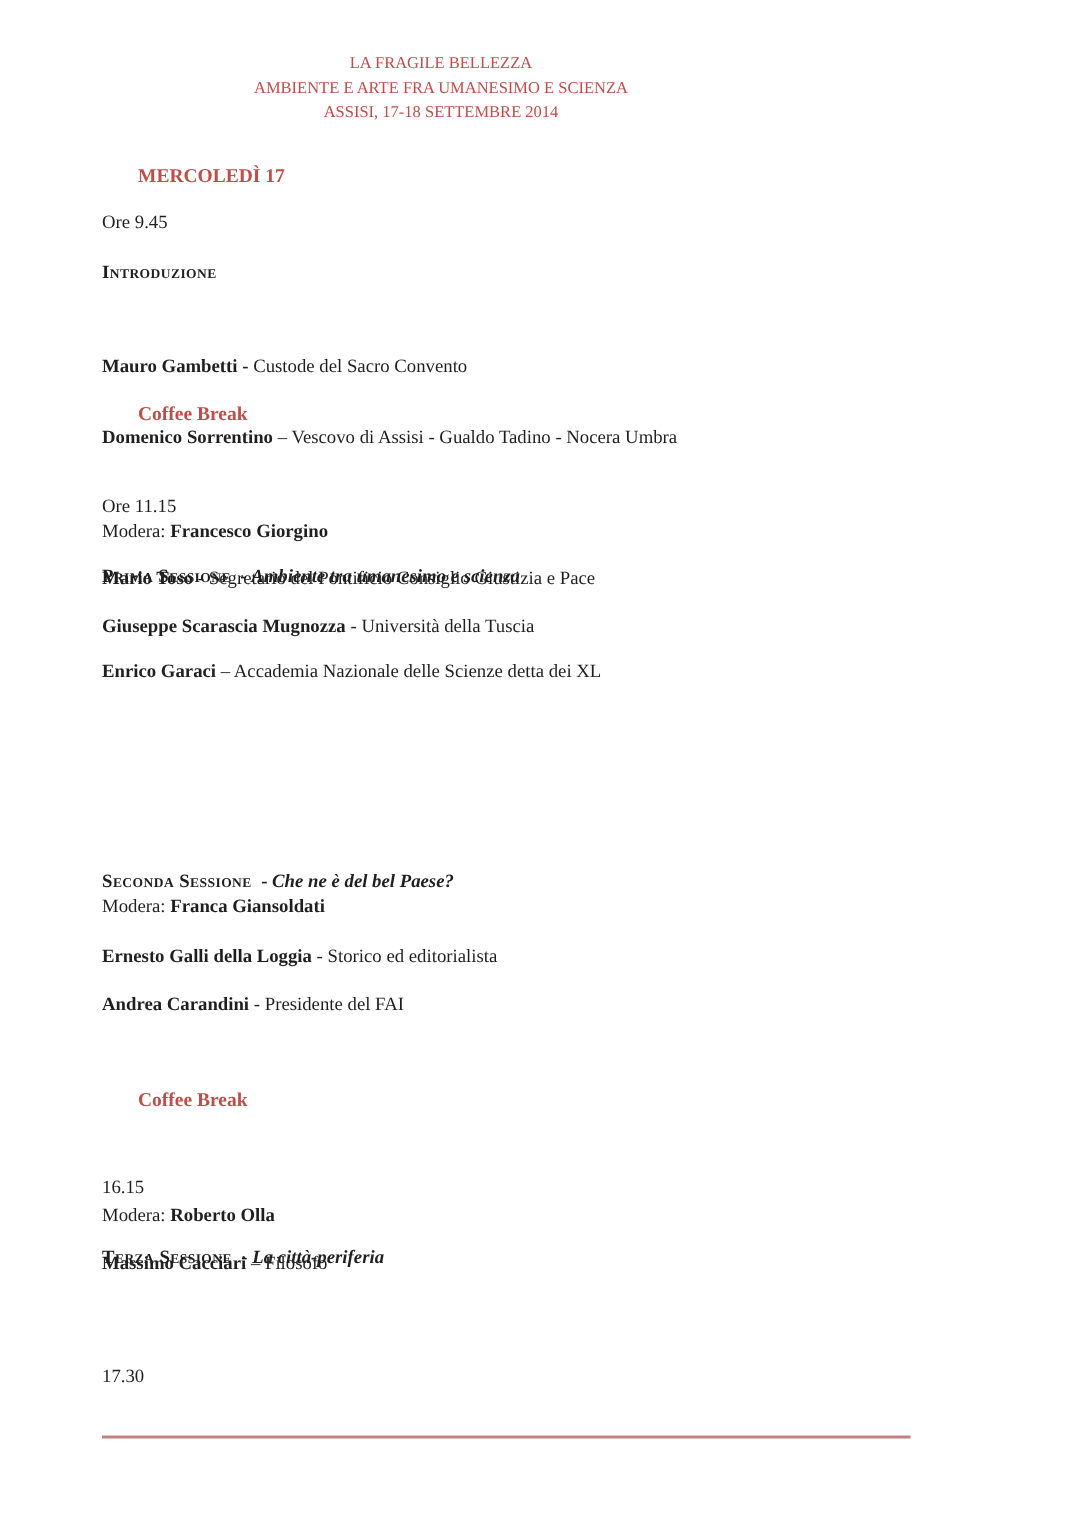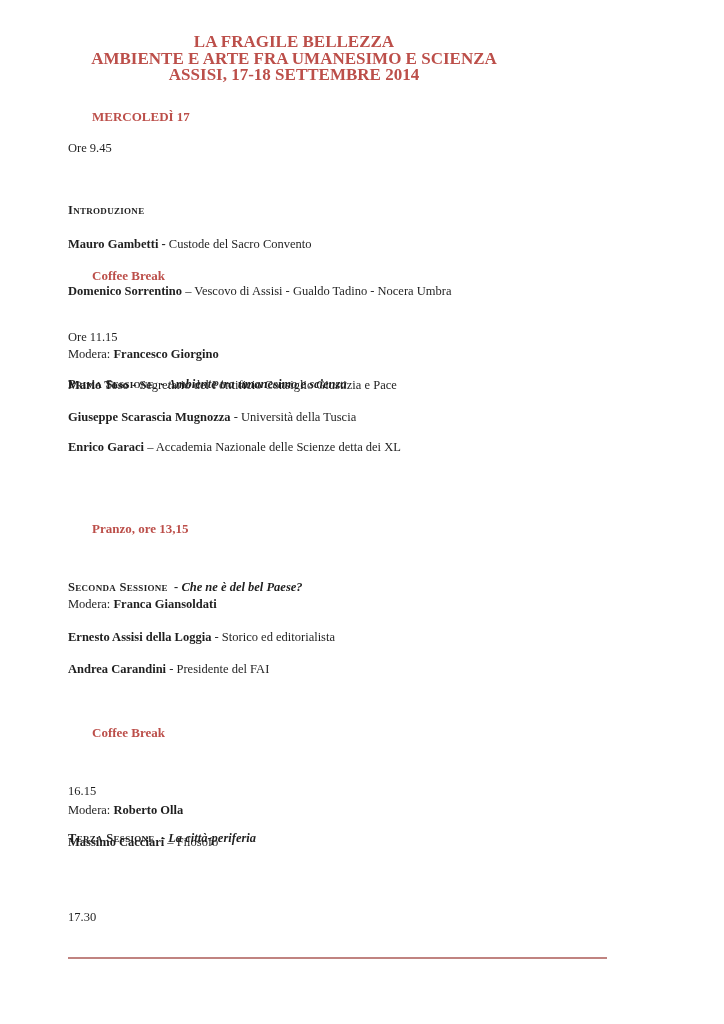--- a/index.html
+++ b/index.html
@@ -27,33 +27,33 @@
     right: 68px;
     white-space: pre-wrap;
   }
   .doc-title {
     position: absolute;
     top: 34px;
     left: 0;
     width: 588px;
     text-align: center;
     color: var(--accent);
-    font-weight: bold;
-    font-size: 17px;
+    font-weight: normal;
+    font-size: 11px;
     line-height: 16.6px;
   }
   .red-h {
     color: var(--accent);
     font-weight: bold;
     font-size: 13px;
     margin-left: 24px;
   }
   .b { font-weight: bold; }
   .i { font-style: italic; }
-  .sc { font-variant: small-caps; letter-spacing: 0.3px; margin-top: 29px; }
+  .sc { font-variant: small-caps; letter-spacing: 0.3px; }
   .line { white-space: pre-wrap; }
   .rule {
     position: absolute;
     left: 68px;
     width: 539px;
     height: 0;
     border-top: 2px solid var(--rule);
   }
 </style>
 </head>
@@ -86,29 +86,28 @@
   </div>
 
   <p class="block" style="top:378px"><span class="b">Mario Toso</span><span> - </span><span>Segretario del Pontificio Consiglio Giustizia e Pace</span></p>
 
   <p class="block" style="top:347px"><span>Modera: </span><span class="b">Francesco Giorgino</span></p>
 
   <p class="block" style="top:440px"><span class="b">Enrico Garaci</span><span> – </span><span>Accademia Nazionale delle Scienze detta dei XL</span></p>
 
   <p class="block" style="top:410px"><span class="b">Giuseppe Scarascia Mugnozza</span><span> - </span><span>Università della Tuscia</span></p>
 
-  <div class="block red-h" style="top:521px">Pranzo, ore 13,15</div>
 
   <div class="block" style="top:549px">
     <p class="line"><span class="sc b">Seconda Sessione</span><span class="b">  - </span><span class="b i">Che ne è del bel Paese?</span></p>
   </div>
 
   <p class="block" style="top:597px"><span>Modera: </span><span class="b">Franca Giansoldati</span></p>
 
-  <p class="block" style="top:630px"><span class="b">Ernesto Assisi della Loggia</span><span> - </span><span>Storico ed editorialista</span></p>
+  <p class="block" style="top:630px"><span class="b">Ernesto Galli della Loggia</span><span> - </span><span>Storico ed editorialista</span></p>
 
   <p class="block" style="top:662px"><span class="b">Andrea Carandini</span><span> - </span><span>Presidente del FAI</span></p>
 
   <div class="block red-h" style="top:725px">Coffee Break</div>
 
   <div class="block" style="top:753px">
     <p class="line">16.15</p>
     <p class="line"><span class="sc b">Terza Sessione</span><span class="b">  - </span><span class="b i">La città-periferia</span></p>
   </div>
 

